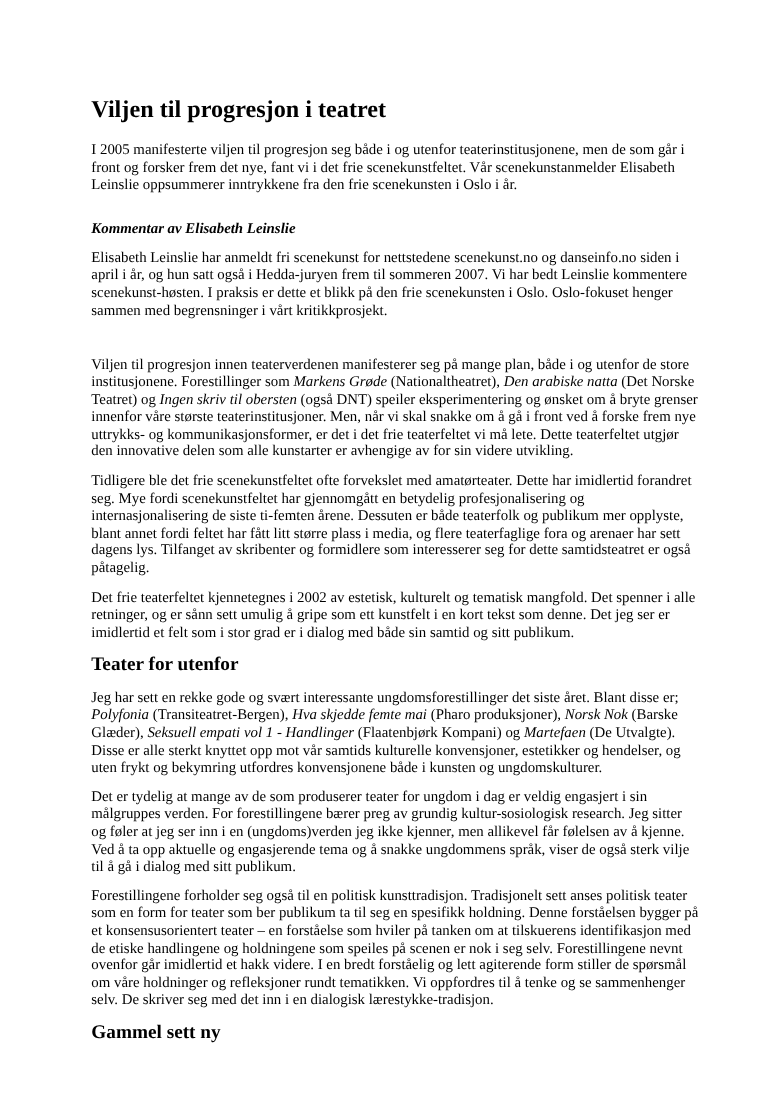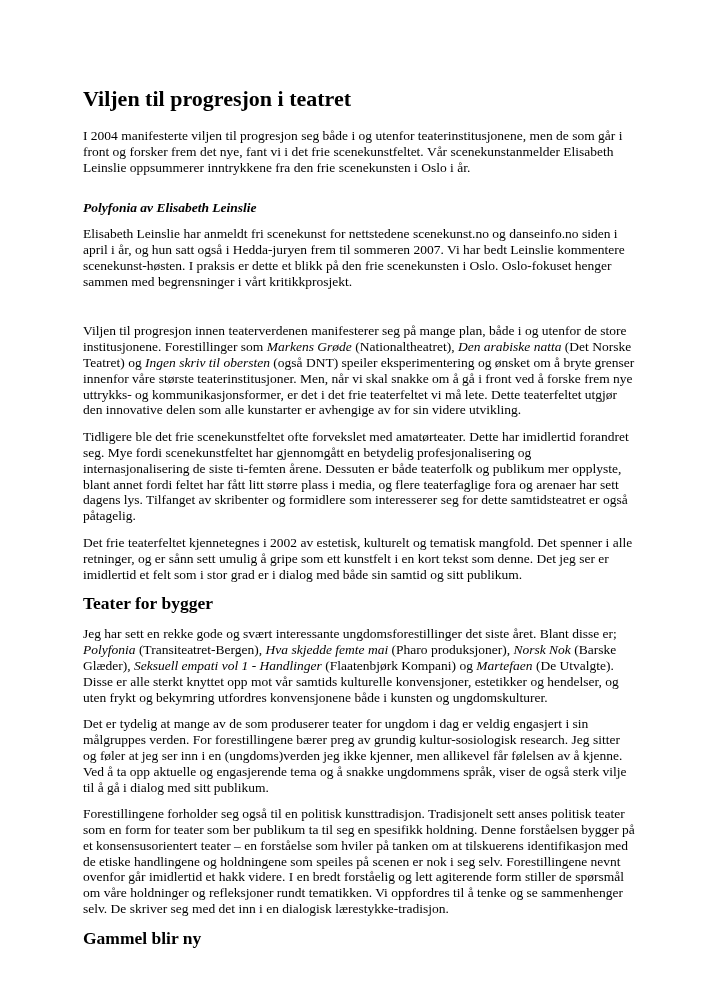--- a/index.html
+++ b/index.html
@@ -51,25 +51,25 @@
   p.lead {
     margin-bottom: 34px;
   }
 </style>
 </head>
 <body>
 
 <div class="page">
   <div class="content">
     <h1>Viljen til progresjon i teatret</h1>
-    <p class="intro">I 2004 manifesterte viljen til progresjon seg både i og utenfor teaterinstitusjonene, men de som går i front og forsker frem det nye, fant vi i det frie scenekunstfeltet. Vår scenekunstanmelder Elisabeth Leinslie oppsummerer inntrykkene fra den frie scenekunsten i Oslo i år.</p>
-    <p class="byline">Polyfonia av Elisabeth Leinslie</p>
+    <p class="intro">I 2005 manifesterte viljen til progresjon seg både i og utenfor teaterinstitusjonene, men de som går i front og forsker frem det nye, fant vi i det frie scenekunstfeltet. Vår scenekunstanmelder Elisabeth Leinslie oppsummerer inntrykkene fra den frie scenekunsten i Oslo i år.</p>
+    <p class="byline">Kommentar av Elisabeth Leinslie</p>
     <p class="lead">Elisabeth Leinslie har anmeldt fri scenekunst for nettstedene scenekunst.no og danseinfo.no siden i april i år, og hun satt også i Hedda-juryen frem til sommeren 2007. Vi har bedt Leinslie kommentere scenekunst-høsten. I praksis er dette et blikk på den frie scenekunsten i Oslo. Oslo-fokuset henger sammen med begrensninger i vårt kritikkprosjekt.</p>
     <p class="body-p">Viljen til progresjon innen teaterverdenen manifesterer seg på mange plan, både i og utenfor de store institusjonene. Forestillinger som <i>Markens Grøde</i> (Nationaltheatret), <i>Den arabiske natta</i> (Det Norske Teatret) og <i>Ingen skriv til obersten</i> (også DNT) speiler eksperimentering og ønsket om å bryte grenser innenfor våre største teaterinstitusjoner. Men, når vi skal snakke om å gå i front ved å forske frem nye uttrykks- og kommunikasjonsformer, er det i det frie teaterfeltet vi må lete. Dette teaterfeltet utgjør den innovative delen som alle kunstarter er avhengige av for sin videre utvikling.</p>
     <p class="body-p">Tidligere ble det frie scenekunstfeltet ofte forvekslet med amatørteater. Dette har imidlertid forandret seg. Mye fordi scenekunstfeltet har gjennomgått en betydelig profesjonalisering og internasjonalisering de siste ti-femten årene. Dessuten er både teaterfolk og publikum mer opplyste, blant annet fordi feltet har fått litt større plass i media, og flere teaterfaglige fora og arenaer har sett dagens lys. Tilfanget av skribenter og formidlere som interesserer seg for dette samtidsteatret er også påtagelig.</p>
     <p class="body-p">Det frie teaterfeltet kjennetegnes i 2002 av estetisk, kulturelt og tematisk mangfold. Det spenner i alle retninger, og er sånn sett umulig å gripe som ett kunstfelt i en kort tekst som denne. Det jeg ser er imidlertid et felt som i stor grad er i dialog med både sin samtid og sitt publikum.</p>
-    <h2>Teater for bygger</h2>
+    <h2>Teater for utenfor</h2>
     <p class="body-p">Jeg har sett en rekke gode og svært interessante ungdomsforestillinger det siste året. Blant disse er; <i>Polyfonia</i> (Transiteatret-Bergen), <i>Hva skjedde femte mai</i> (Pharo produksjoner), <i>Norsk Nok</i> (Barske Glæder), <i>Seksuell empati vol 1 - Handlinger</i> (Flaatenbjørk Kompani) og <i>Martefaen</i> (De Utvalgte). Disse er alle sterkt knyttet opp mot vår samtids kulturelle konvensjoner, estetikker og hendelser, og uten frykt og bekymring utfordres konvensjonene både i kunsten og ungdomskulturer.</p>
     <p class="body-p">Det er tydelig at mange av de som produserer teater for ungdom i dag er veldig engasjert i sin målgruppes verden. For forestillingene bærer preg av grundig kultur-sosiologisk research. Jeg sitter og føler at jeg ser inn i en (ungdoms)verden jeg ikke kjenner, men allikevel får følelsen av å kjenne. Ved å ta opp aktuelle og engasjerende tema og å snakke ungdommens språk, viser de også sterk vilje til å gå i dialog med sitt publikum.</p>
     <p class="body-p">Forestillingene forholder seg også til en politisk kunsttradisjon. Tradisjonelt sett anses politisk teater som en form for teater som ber publikum ta til seg en spesifikk holdning. Denne forståelsen bygger på et konsensusorientert teater – en forståelse som hviler på tanken om at tilskuerens identifikasjon med de etiske handlingene og holdningene som speiles på scenen er nok i seg selv. Forestillingene nevnt ovenfor går imidlertid et hakk videre. I en bredt forståelig og lett agiterende form stiller de spørsmål om våre holdninger og refleksjoner rundt tematikken. Vi oppfordres til å tenke og se sammenhenger selv. De skriver seg med det inn i en dialogisk lærestykke-tradisjon.</p>
-    <h2>Gammel blir ny</h2>
+    <h2>Gammel sett ny</h2>
   </div>
 </div>
 
 </body></html>

